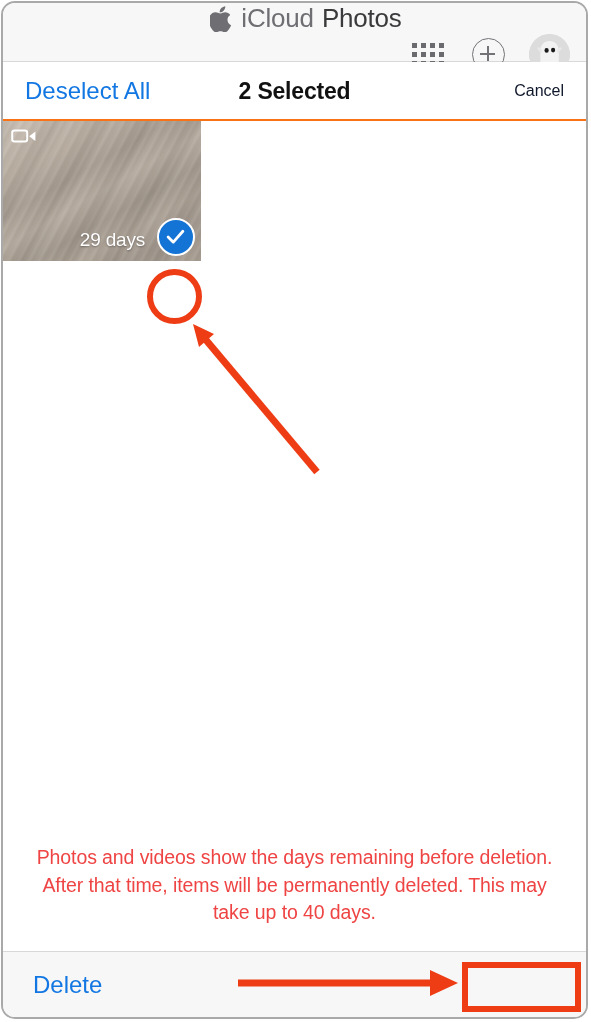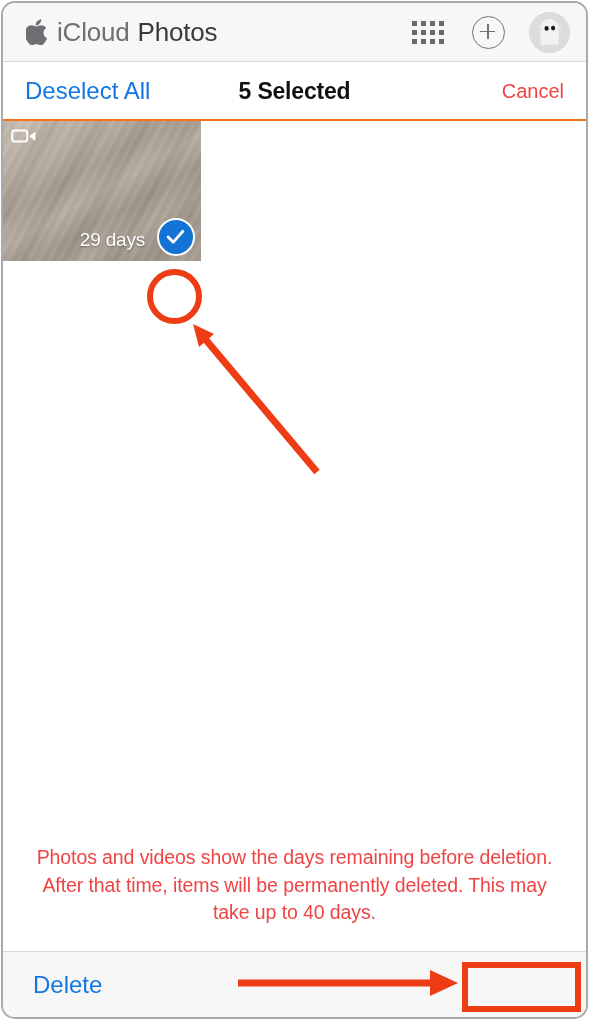--- a/index.html
+++ b/index.html
@@ -34,20 +34,21 @@
     position: absolute;
     left: 0;
     top: 0;
     width: 100%;
     height: 59px;
     background: #f7f7f7;
     border-bottom: 1px solid #d8d8d8;
     box-sizing: border-box;
     display: flex;
     align-items: center;
+    flex-direction: column;
   }
   .brand {
     display: flex;
     align-items: center;
     margin-left: 23px;
   }
   .apple-logo {
     width: 22px;
     height: 26px;
     display: block;
@@ -140,22 +141,22 @@
     font-size: 23px;
     font-weight: bold;
     color: #111111;
     letter-spacing: -0.2px;
   }
   .sb-right {
     position: absolute;
     right: 22px;
     top: 50%;
     transform: translateY(-50%);
-    font-size: 20px;
-    color: #ef4444;
+    font-size: 16px;
+    color: #0f172a;
   }
 
   
   #content {
     position: absolute;
     left: 0;
     top: 118px;
     right: 0;
     bottom: 66px;
     background: #ffffff;
@@ -348,21 +349,21 @@
           <path d="M28.2 15.8c1.8-2 3.4-2.7 4.2-2.4 0.6 0.3 0.3 1.3-0.7 2.6-1 1.3-2.4 2.6-3.6 3.2z" fill="#e8e8e9"></path>
           <ellipse cx="17.6" cy="16.4" rx="2.1" ry="2.3" fill="#1a1a1a"></ellipse>
           <ellipse cx="24.1" cy="16.1" rx="2.1" ry="2.3" fill="#1a1a1a"></ellipse>
         </svg>
       </div>
     </div>
   </div>
 
   <div id="selectbar">
     <span class="sb-left">Deselect All</span>
-    <span class="sb-center">5 Selected</span>
+    <span class="sb-center">2 Selected</span>
     <span class="sb-right">Cancel</span>
   </div>
 
   <div id="content">
     <div class="thumb">
       <div class="woodgrain"></div>
       <div class="woodgrain2"></div>
 
       <svg class="video-badge" viewBox="0 0 26 16">
         <rect x="1.2" y="2.6" width="15" height="11" rx="2.3" fill="none" stroke="#ffffff" stroke-width="2"></rect>

